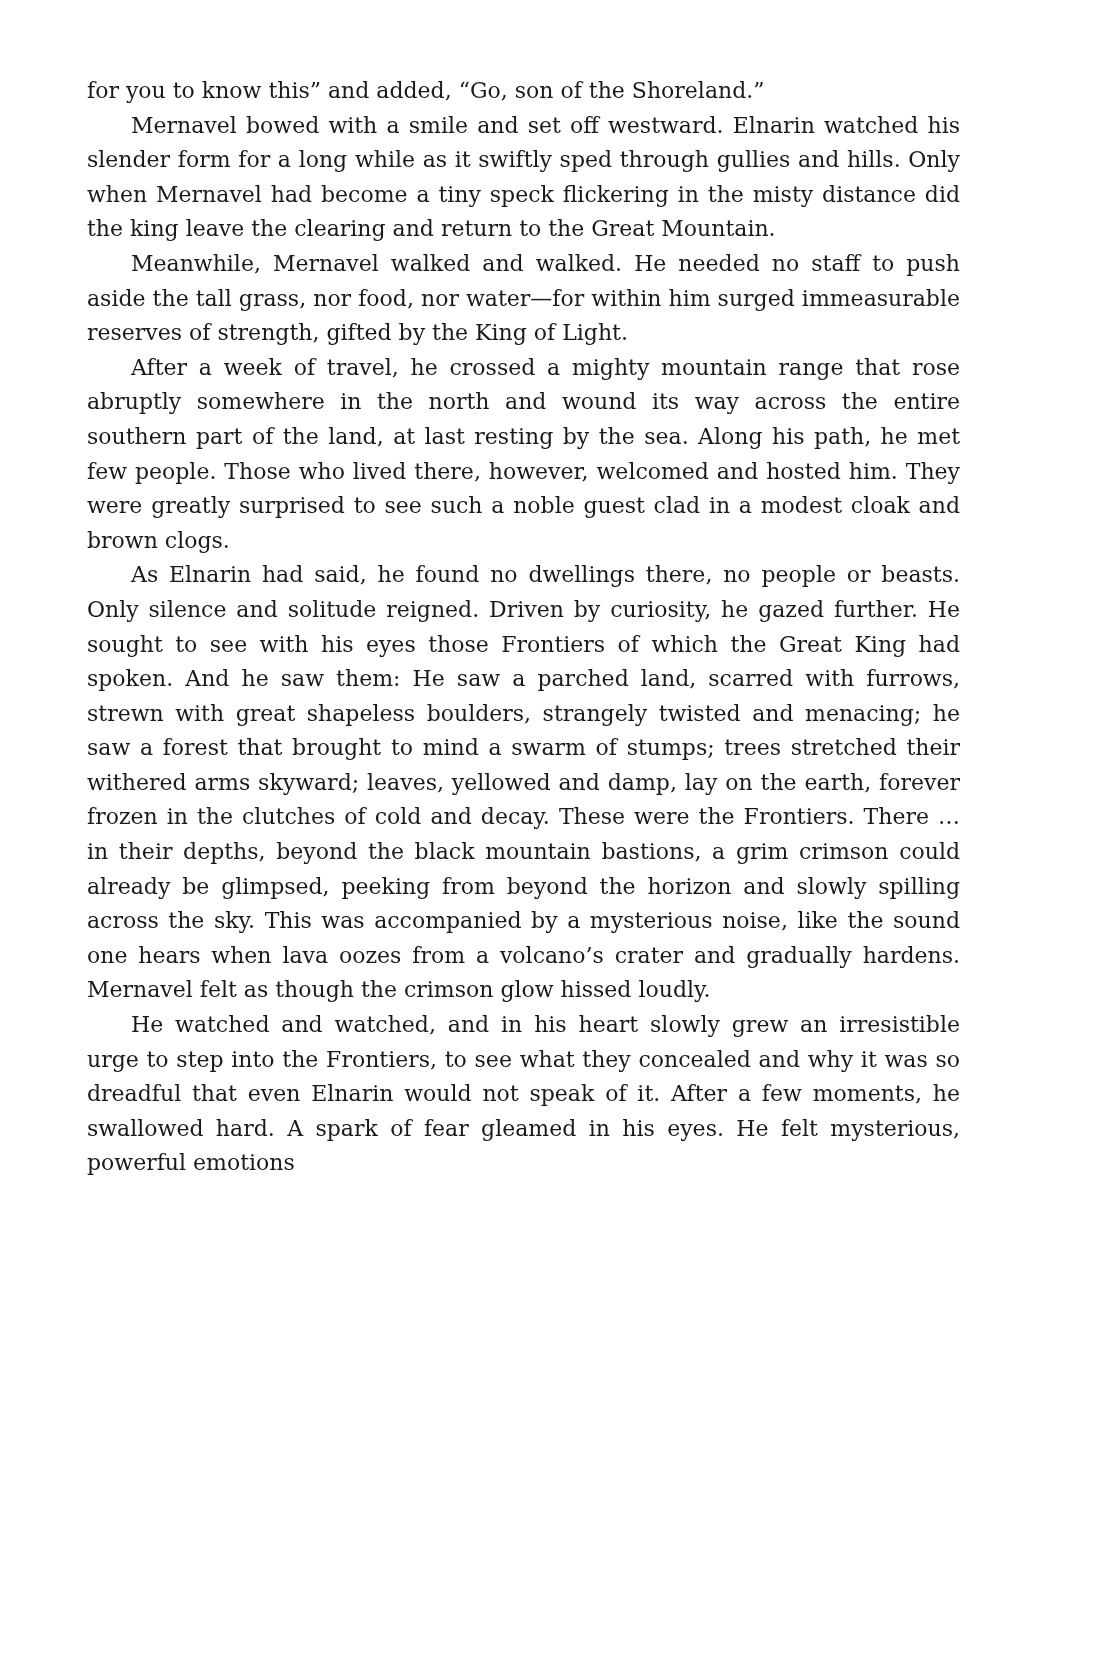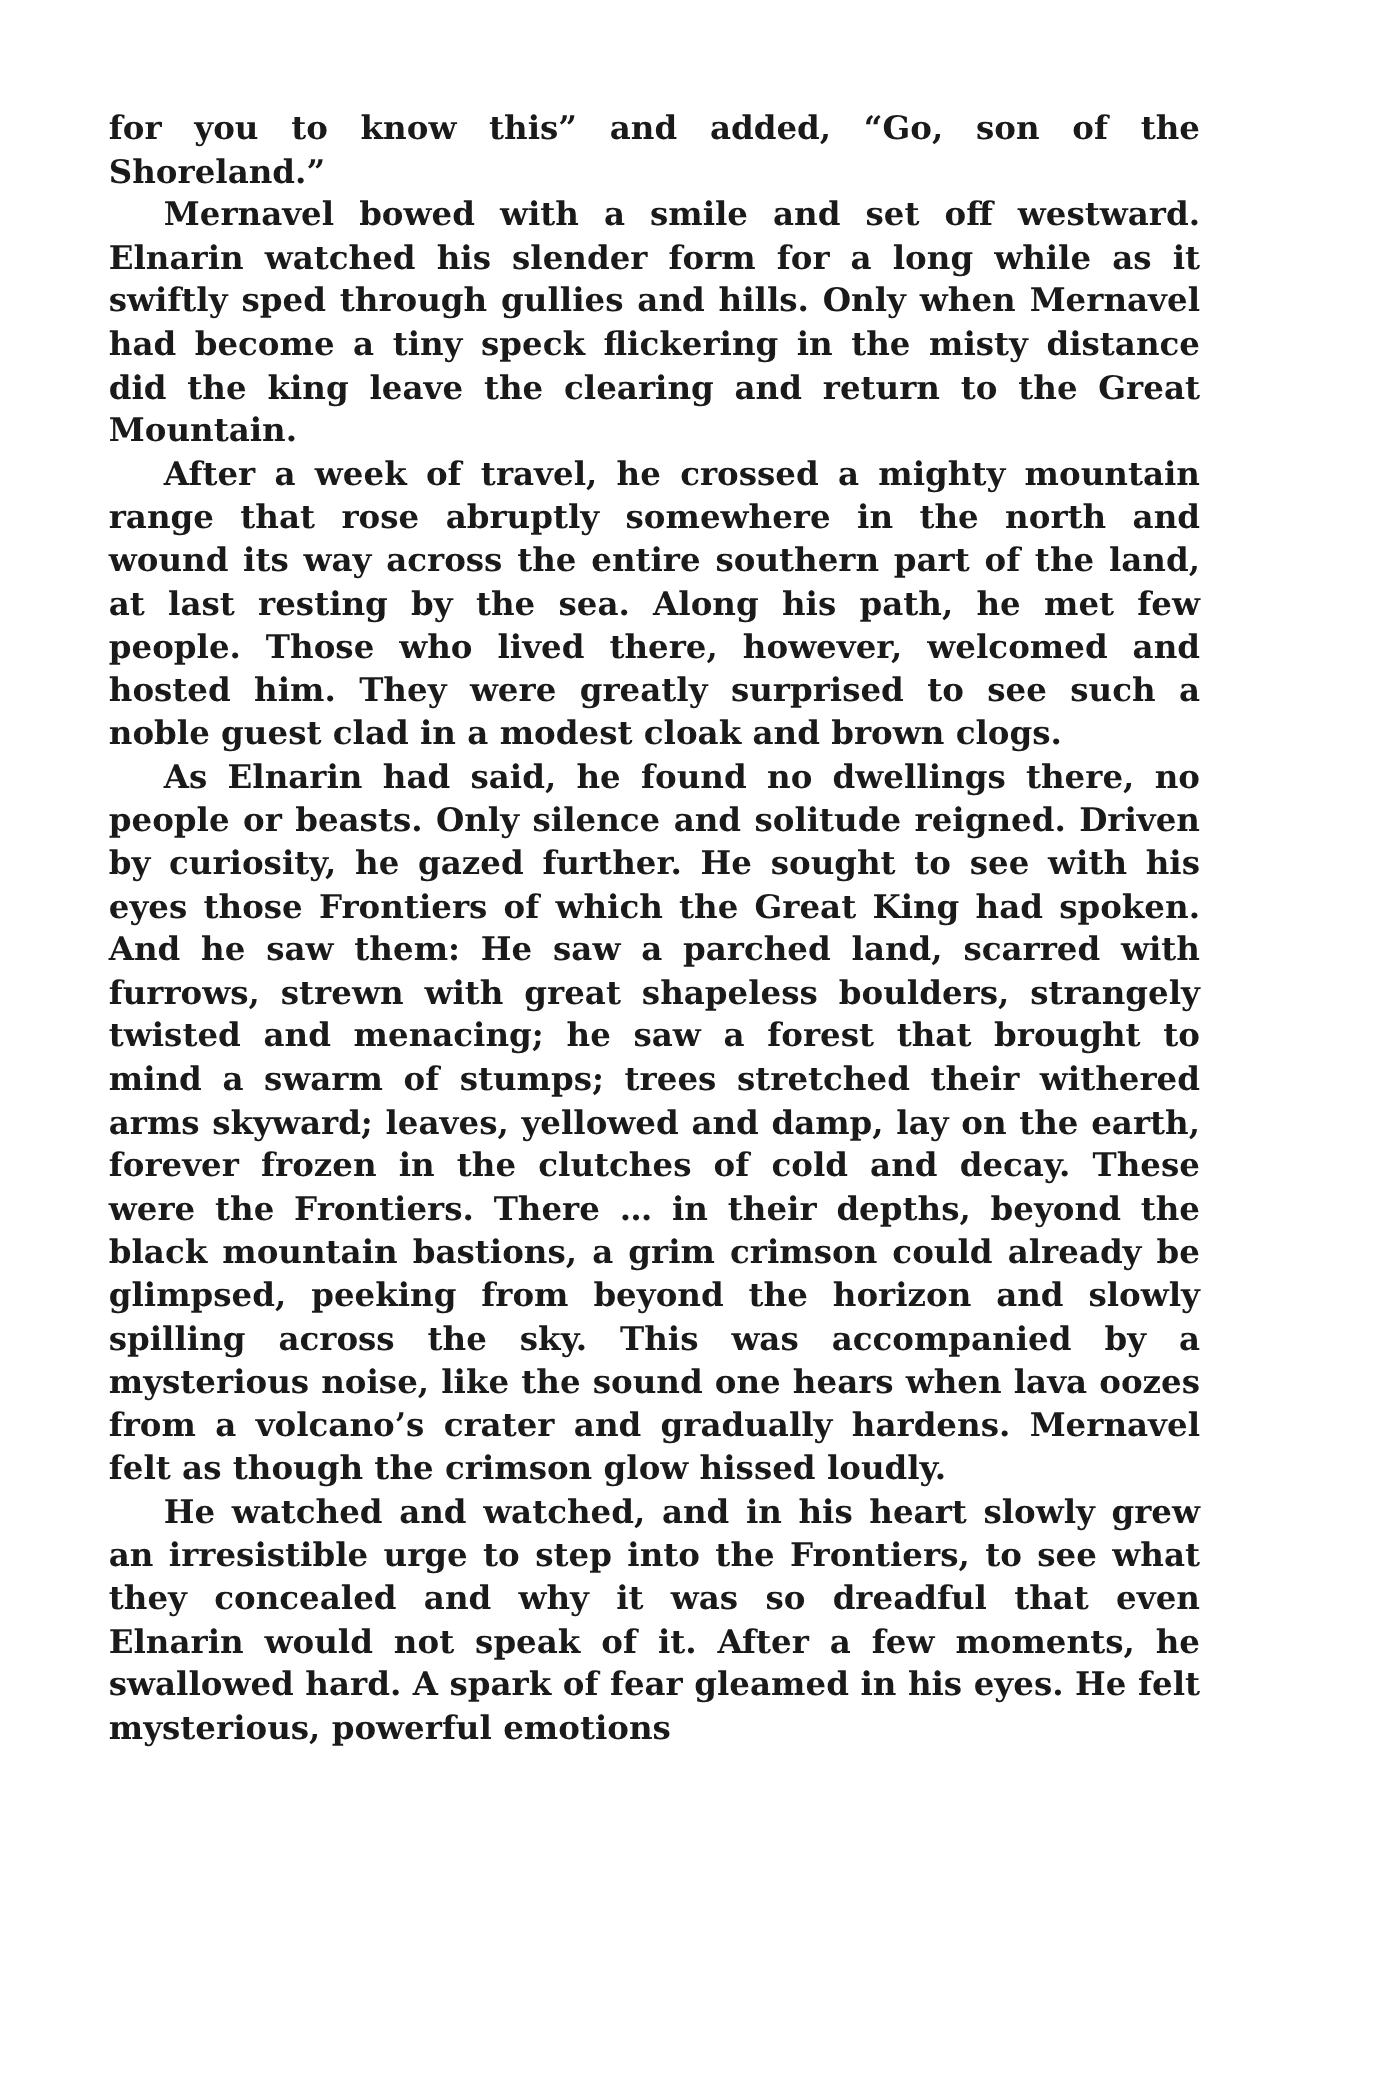--- a/index.html
+++ b/index.html
@@ -1,28 +1,28 @@
 <!DOCTYPE html>
 <html><head>
 <meta charset="utf-8">
 <style>
   html, body { margin: 0; padding: 0; background: #ffffff; }
   body { width: 1112px; height: 1667px; overflow: hidden; }
   .page {
-    position: absolute; left: 87px; top: 86px; width: 873px;
+    position: absolute; left: 87px; top: 74px; width: 873px;
     font-family: "DejaVu Serif", "Liberation Serif", serif;
-    font-size: 26px; line-height: 34.6px; color: #1a1a1a;
+    font-size: 22px; line-height: 34.6px; color: #1a1a1a;
     text-align: justify;
-    font-weight: bold;
   }
   .page p { margin: 0; text-indent: 44px; }
   .page p.cont { text-indent: 0; }
 </style>
 </head>
 <body>
 
 <div class="page">
   <p class="cont">for you to know this” and added, “Go, son of the Shoreland.”</p>
   <p>Mernavel bowed with a smile and set off westward. Elnarin watched his slender form for a long while as it swiftly sped through gullies and hills. Only when Mernavel had become a tiny speck flickering in the misty distance did the king leave the clearing and return to the Great Mountain.</p>
+  <p>Meanwhile, Mernavel walked and walked. He needed no staff to push aside the tall grass, nor food, nor water—for within him surged immeasurable reserves of strength, gifted by the King of Light.</p>
   <p>After a week of travel, he crossed a mighty mountain range that rose abruptly somewhere in the north and wound its way across the entire southern part of the land, at last resting by the sea. Along his path, he met few people. Those who lived there, however, welcomed and hosted him. They were greatly surprised to see such a noble guest clad in a modest cloak and brown clogs.</p>
   <p>As Elnarin had said, he found no dwellings there, no people or beasts. Only silence and solitude reigned. Driven by curiosity, he gazed further. He sought to see with his eyes those Frontiers of which the Great King had spoken. And he saw them: He saw a parched land, scarred with furrows, strewn with great shapeless boulders, strangely twisted and menacing; he saw a forest that brought to mind a swarm of stumps; trees stretched their withered arms skyward; leaves, yellowed and damp, lay on the earth, forever frozen in the clutches of cold and decay. These were the Frontiers. There … in their depths, beyond the black mountain bastions, a grim crimson could already be glimpsed, peeking from beyond the horizon and slowly spilling across the sky. This was accompanied by a mysterious noise, like the sound one hears when lava oozes from a volcano’s crater and gradually hardens. Mernavel felt as though the crimson glow hissed loudly.</p>
   <p>He watched and watched, and in his heart slowly grew an irresistible urge to step into the Frontiers, to see what they concealed and why it was so dreadful that even Elnarin would not speak of it. After a few moments, he swallowed hard. A spark of fear gleamed in his eyes. He felt mysterious, powerful emotions</p>
 </div>
 
 </body></html>

